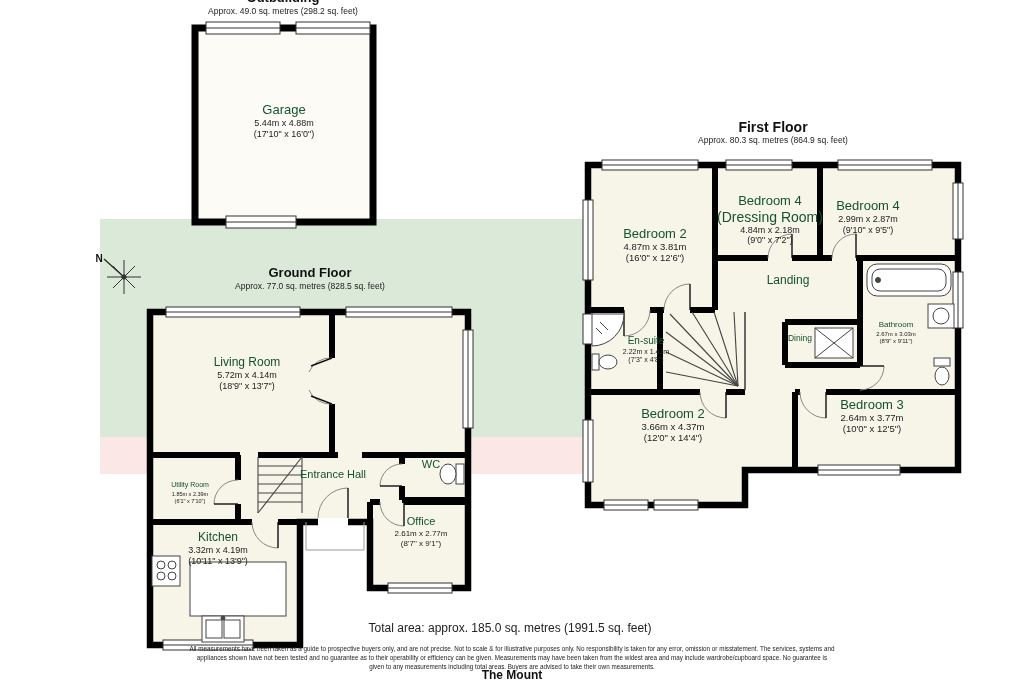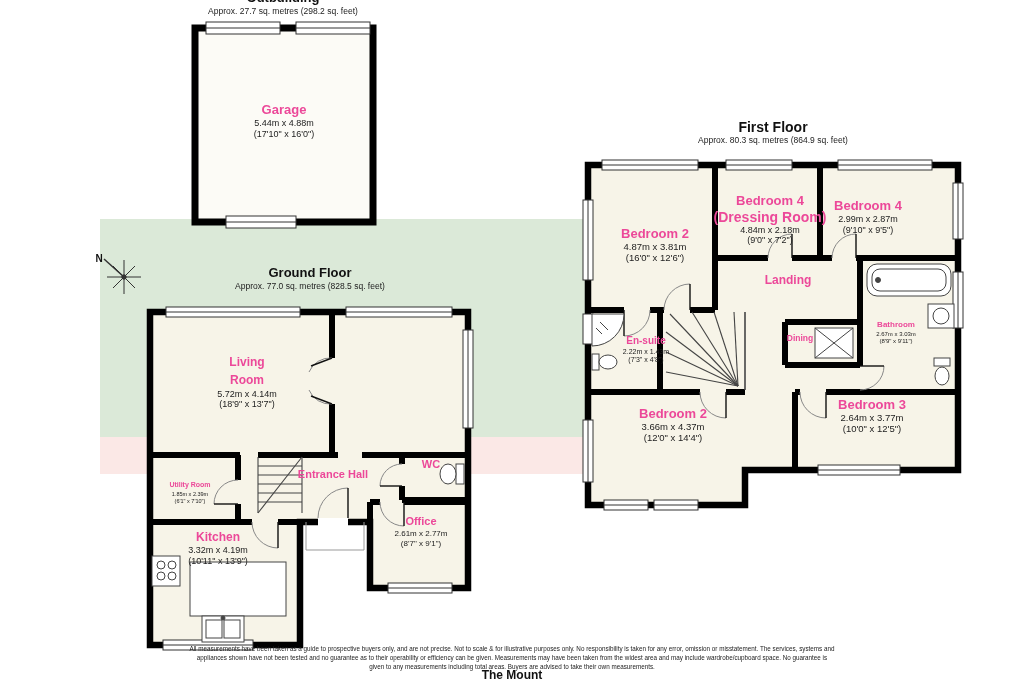--- a/index.html
+++ b/index.html
@@ -1,20 +1,20 @@
 <!DOCTYPE html>
 <html><head>
 <meta charset="utf-8">
 <style>
   html,body{margin:0;padding:0;background:#fff;}
   #canvas{position:relative;width:1024px;height:682px;background:#ffffff;overflow:hidden;
           font-family:"Liberation Sans", sans-serif;color:#111;}
   #plan-svg{position:absolute;left:0;top:0;}
   .lbl{position:absolute;transform:translateX(-50%);text-align:center;line-height:1.15;white-space:normal;}
-  .rmname{font-weight:bold;color:#ec4899;}
+  .rmname{font-weight:normal;color:#14532d;}
   .rmdim{font-weight:normal;color:#222;white-space:nowrap;display:block;}
   .hdr{font-weight:bold;}
   .sub{font-weight:normal;color:#222;}
   .nowrap{white-space:nowrap;}
 </style>
 </head>
 <body>
 
 <div id="canvas">
 
@@ -227,21 +227,21 @@
       <path d="M592,314 H624 A32,32 0 0 1 592,346 Z"></path>
       <line x1="600" y1="322" x2="608" y2="330"></line>
       <line x1="596" y1="328" x2="602" y2="334"></line>
       <rect x="592" y="354" width="7" height="16"></rect>
       <ellipse cx="608" cy="362" rx="9" ry="7"></ellipse>
     </g>
   </g>
 </svg>
 
 <div class="lbl hdr" style="left:283px; top:-9px; font-size:13px;">Outbuilding</div>
-<div class="lbl sub nowrap" style="left:283px; top:7px; font-size:8.5px;">Approx. 27.7 sq. metres (298.2 sq. feet)</div>
+<div class="lbl sub nowrap" style="left:283px; top:7px; font-size:8.5px;">Approx. 49.0 sq. metres (298.2 sq. feet)</div>
 
 <div class="lbl" style="left:284px; top:100px;">
   <span class="rmname" style="font-size:13px;">Garage</span>
   <span class="rmdim" style="font-size:9px;">5.44m x 4.88m</span>
   <span class="rmdim" style="font-size:9px;">(17'10" x 16'0")</span>
 </div>
 
 <div class="lbl hdr nowrap" style="left:310px; top:266px; font-size:13px;">Ground Floor</div>
 <div class="lbl sub nowrap" style="left:310px; top:282px; font-size:8.5px;">Approx. 77.0 sq. metres (828.5 sq. feet)</div>
 
@@ -319,20 +319,21 @@
   <span class="rmdim" style="font-size:9.5px;">3.66m x 4.37m</span>
   <span class="rmdim" style="font-size:9.5px;">(12'0" x 14'4")</span>
 </div>
 
 <div class="lbl" style="left:872px; top:395px;">
   <span class="rmname nowrap" style="font-size:13px;">Bedroom 3</span>
   <span class="rmdim" style="font-size:9.5px;">2.64m x 3.77m</span>
   <span class="rmdim" style="font-size:9.5px;">(10'0" x 12'5")</span>
 </div>
 
+<div class="lbl sub nowrap" style="left:510px; top:622px; font-size:12px;">Total area: approx. 185.0 sq. metres (1991.5 sq. feet)</div>
 
 <div class="lbl sub" style="left:512px; top:645px; width:990px; font-size:6.3px;">All measurements have been taken as a guide to prospective buyers only, and are not precise. Not to scale &amp; for illustrative purposes only. No responsibility is taken for any error, omission or misstatement. The services, systems and</div>
 <div class="lbl sub" style="left:512px; top:654px; width:990px; font-size:6.3px;">appliances shown have not been tested and no guarantee as to their operability or efficiency can be given. Measurements may have been taken from the widest area and may include wardrobe/cupboard space. No guarantee is</div>
 <div class="lbl sub" style="left:512px; top:663px; width:990px; font-size:6.3px;">given to any measurements including total areas. Buyers are advised to take their own measurements.</div>
 
 <div class="lbl hdr nowrap" style="left:512px; top:669px; font-size:12px;">The Mount</div>
 
 </div>
 
 </body></html>

